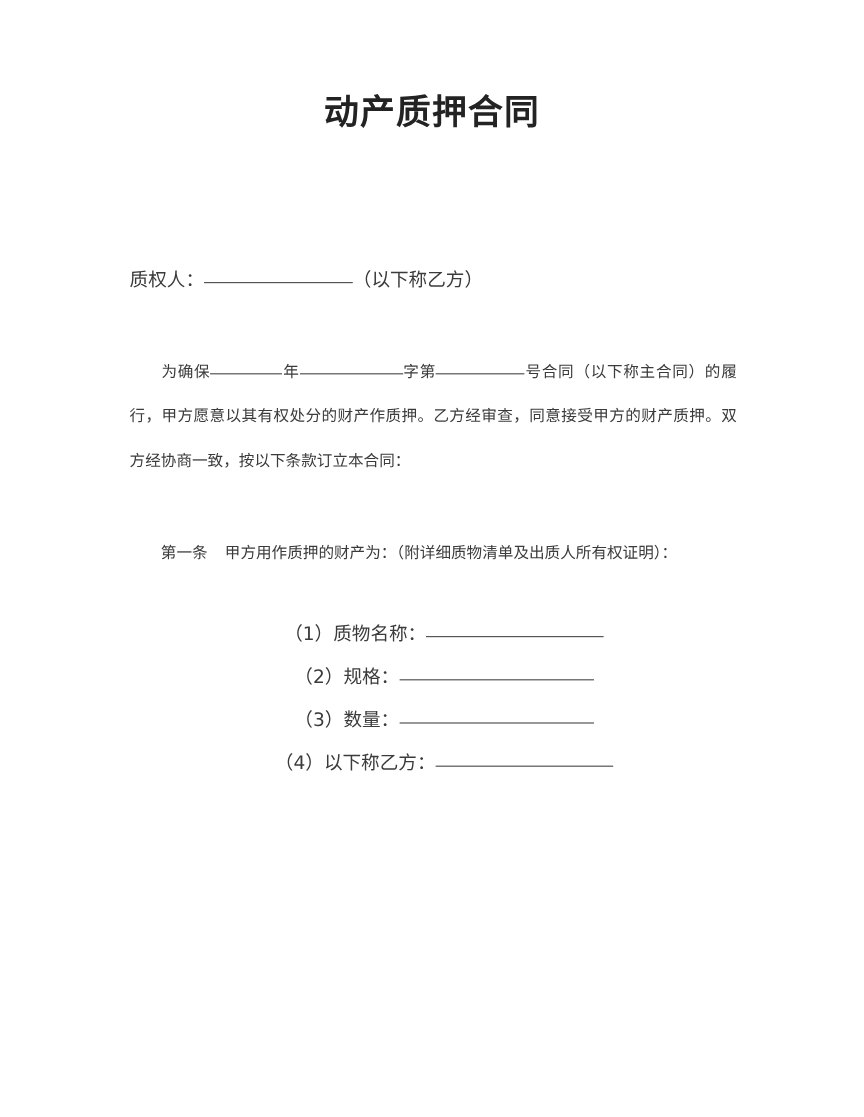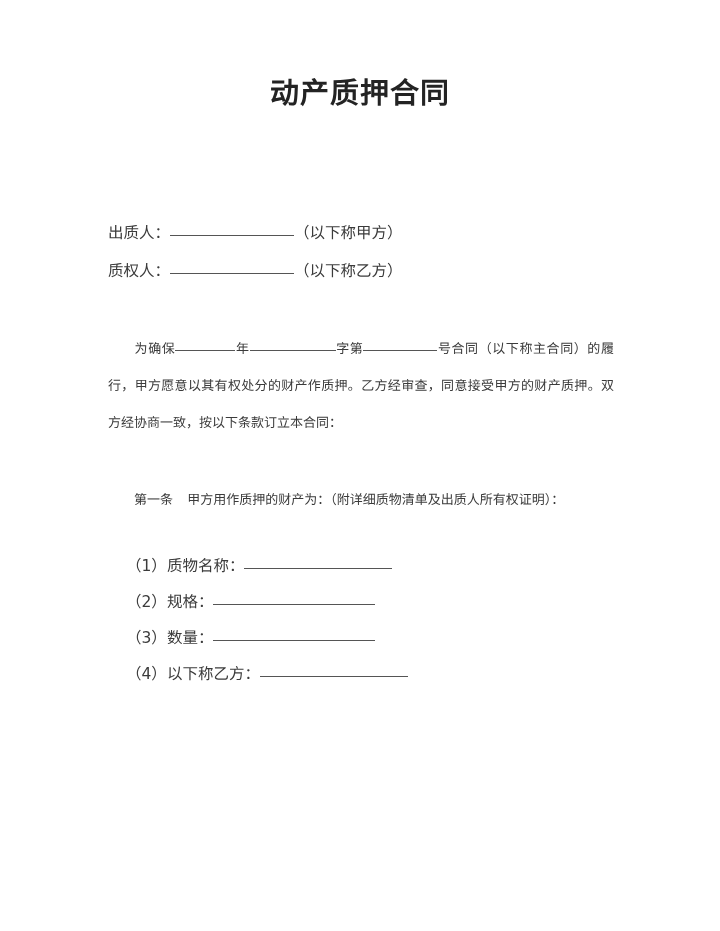--- a/index.html
+++ b/index.html
@@ -86,37 +86,35 @@
   .b-amount { width: 184px; }
   .b-rate   { width: 36px; }
   .b-amount2{ width: 176px; }
 
   .list-row {
     font-size: 15.5px;
     line-height: 36px;
     color: #3b3b3b;
     white-space: nowrap;
     padding-left: 18px;
+    text-align: center;
   }
 
   .clause-label { white-space: nowrap; }
   .clause-space { display: inline-block; width: 1.1em; }
 </style>
 </head>
 <body>
 
 <div class="page">
 
   <div class="doc-title">动产质押合同</div>
 
   <div class="content">
 
-    <div class="line">
-      <span>出质人：</span><span class="blank b-party"></span><span>（以下称甲方）</span>
-    </div>
 
     <div class="line">
       <span>质权人：</span><span class="blank b-party"></span><span>（以下称乙方）</span>
     </div>
 
     <div class="gap-lg"></div>
 
     <div class="para">
       <span class="indent"></span><span>为确保</span><span class="blank b-year"></span><span>年</span><span class="blank b-word"></span><span>字第</span><span class="blank b-num"></span><span>号合同（以下称主合同）的履行，甲方愿意以其有权处分的财产作质押。乙方经审查，同意接受甲方的财产质押。双方经协商一致，按以下条款订立本合同：</span>
     </div>

